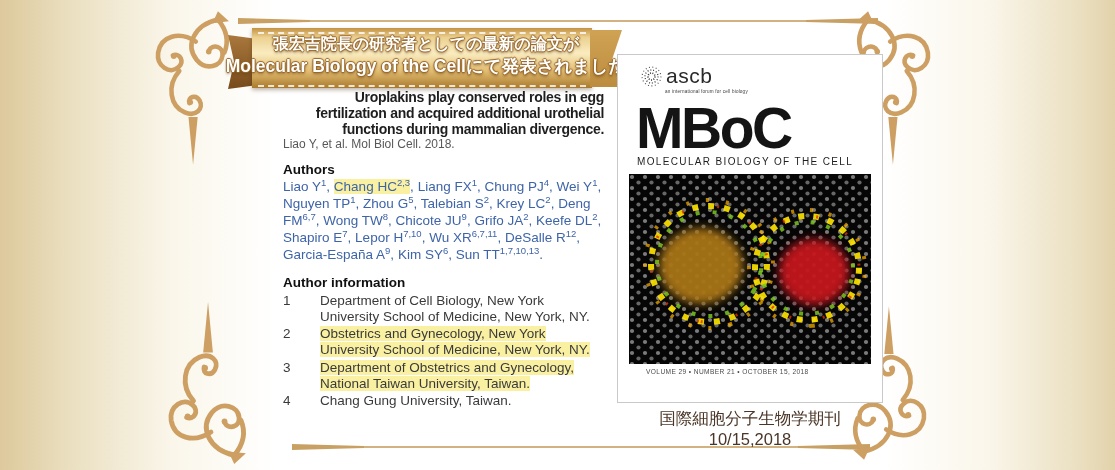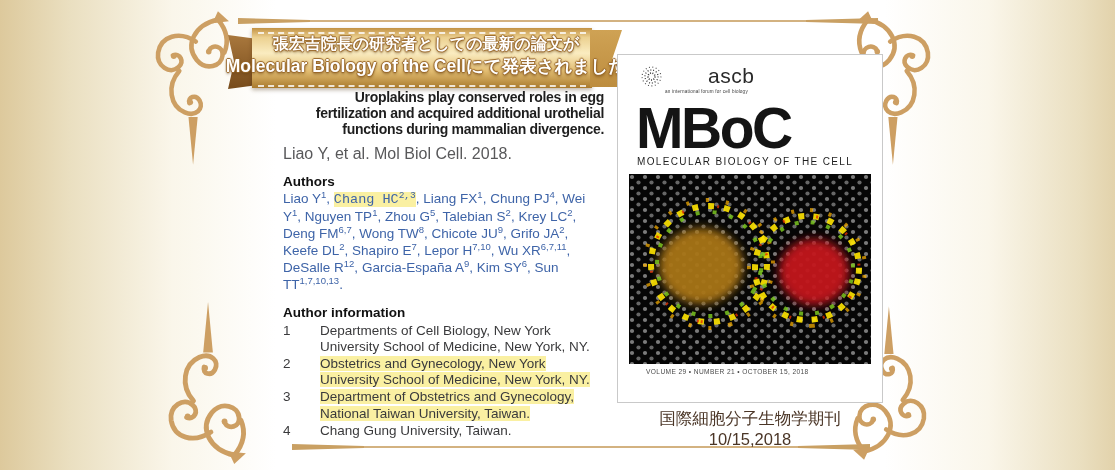--- a/index.html
+++ b/index.html
@@ -29,34 +29,34 @@
     clip-path:polygon(0 0,100% 0,70% 50%,100% 100%,0 100%);}
   .ribbon-dashes{position:absolute;left:30px;width:328px;top:4px;height:51px;
     border-top:2px dashed rgba(255,255,255,.8);border-bottom:2px dashed rgba(255,255,255,.8);}
   .ribbon-text{position:absolute;left:-8px;width:412px;top:5px;text-align:center;color:#fff;font-weight:bold;
     text-shadow:-1px 0 1px #99672a,1px 0 1px #99672a,0 -1px 1px #99672a,0 1px 1px #99672a,0 2px 3px rgba(80,45,5,.55);}
   .ribbon-line1{font-size:16px;white-space:nowrap;line-height:1.35;}
   .ribbon-line2{font-size:17.5px;white-space:nowrap;line-height:1.3;}
   
   .article{position:absolute;left:283px;top:90px;width:321px;}
   .paper-title{font-size:14px;font-weight:bold;color:#1e1e1e;line-height:1.13;letter-spacing:-0.3px;text-align:right;}
-  .citation{margin-top:8px;font-size:16px;color:#58585a;}
+  .citation{font-size:12px;color:#58585a;}
   .sec-heading{margin-top:11px;font-size:13.5px;font-weight:bold;color:#101010;}
   .authors{margin-top:2px;font-size:13.5px;color:#3e64a8;line-height:1.25;}
   .authors sup{font-size:9.5px;line-height:0;}
-  .author.hl{background:#faf0a2;font-family:Liberation Mono, monospace;}
+  .author.hl{background:#faf0a2;}
   .affs{margin-top:3px;font-size:13.5px;color:#3a3a3c;line-height:1.2;}
   .aff-row{display:flex;margin-bottom:1px;}
   .aff-num{width:37px;flex:none;}
   .aff-text{flex:1;}
   .aff-text .hl{background:#faf0a2;}
   
   .cover{position:absolute;left:617px;top:54px;width:266px;height:349px;background:#ffffff;
     border:1px solid #c9c9c9;box-sizing:border-box;}
-  .ascb-row{display:flex;align-items:center;margin:9px 0 0 22px;gap:42px;}
+  .ascb-row{display:flex;align-items:center;margin:9px 0 0 22px;}
   .ascb-icon{width:23px;height:23px;flex:none;}
   .ascb-text{font-size:21px;color:#2a2a2a;margin-left:3px;letter-spacing:.5px;}
   .ascb-tagline{font-size:4.6px;color:#3c3c3c;margin:1px 0 0 47px;letter-spacing:.2px;}
   .mboc{margin:10px 0 0 18px;font-size:57px;font-weight:bold;color:#141414;letter-spacing:-2.5px;line-height:.85;}
   .mboc-sub{margin:4px 0 0 19px;font-size:10px;letter-spacing:1.35px;color:#1e1e1e;}
   .cover-image{display:block;margin:7px auto 0;width:242px;height:190px;}
   .issue-line{margin:4px 0 0 28px;font-size:6.6px;color:#4a4a4a;letter-spacing:.4px;}
   .caption{position:absolute;left:617px;top:408px;width:266px;text-align:center;
     font-size:16.5px;color:#4a3526;}
 </style>
@@ -120,21 +120,21 @@
 
   <div class="article">
     <div class="paper-title">Uroplakins play conserved roles in egg fertilization and acquired additional urothelial functions during mammalian divergence.</div>
     <div class="citation">Liao Y, et al. Mol Biol Cell. 2018.</div>
     <div class="sec-heading">Authors</div>
     <div class="authors"><span class="author">Liao Y<sup>1</sup></span>, <span class="author hl">Chang HC<sup>2,3</sup></span>, <span class="author">Liang FX<sup>1</sup></span>, <span class="author">Chung PJ<sup>4</sup></span>, <span class="author">Wei Y<sup>1</sup></span>, <span class="author">Nguyen TP<sup>1</sup></span>, <span class="author">Zhou G<sup>5</sup></span>, <span class="author">Talebian S<sup>2</sup></span>, <span class="author">Krey LC<sup>2</sup></span>, <span class="author">Deng FM<sup>6,7</sup></span>, <span class="author">Wong TW<sup>8</sup></span>, <span class="author">Chicote JU<sup>9</sup></span>, <span class="author">Grifo JA<sup>2</sup></span>, <span class="author">Keefe DL<sup>2</sup></span>, <span class="author">Shapiro E<sup>7</sup></span>, <span class="author">Lepor H<sup>7,10</sup></span>, <span class="author">Wu XR<sup>6,7,11</sup></span>, <span class="author">DeSalle R<sup>12</sup></span>, <span class="author">Garcia-España A<sup>9</sup></span>, <span class="author">Kim SY<sup>6</sup></span>, <span class="author">Sun TT<sup>1,7,10,13</sup></span>.</div>
     <div class="sec-heading">Author information</div>
     <div class="affs">
         <div class="aff-row">
           <span class="aff-num">1</span>
-          <span class="aff-text"><span>Departments of Cell Biology, New York University School of Medicine, New York, NY.</span></span>
+          <span class="aff-text"><span>Department of Cell Biology, New York University School of Medicine, New York, NY.</span></span>
         </div>
         <div class="aff-row">
           <span class="aff-num">2</span>
           <span class="aff-text"><span class="hl">Obstetrics and Gynecology, New York University School of Medicine, New York, NY.</span></span>
         </div>
         <div class="aff-row">
           <span class="aff-num">3</span>
           <span class="aff-text"><span class="hl">Department of Obstetrics and Gynecology, National Taiwan University, Taiwan.</span></span>
         </div>
         <div class="aff-row">

